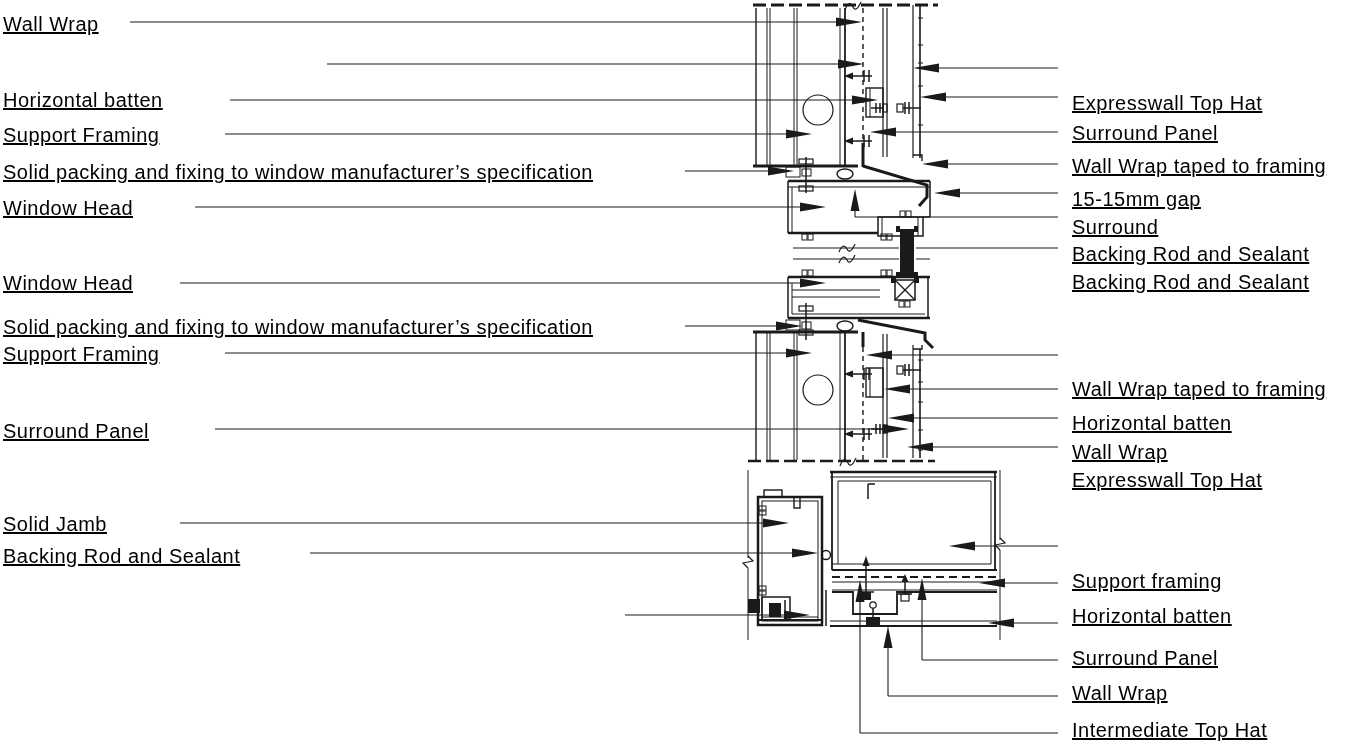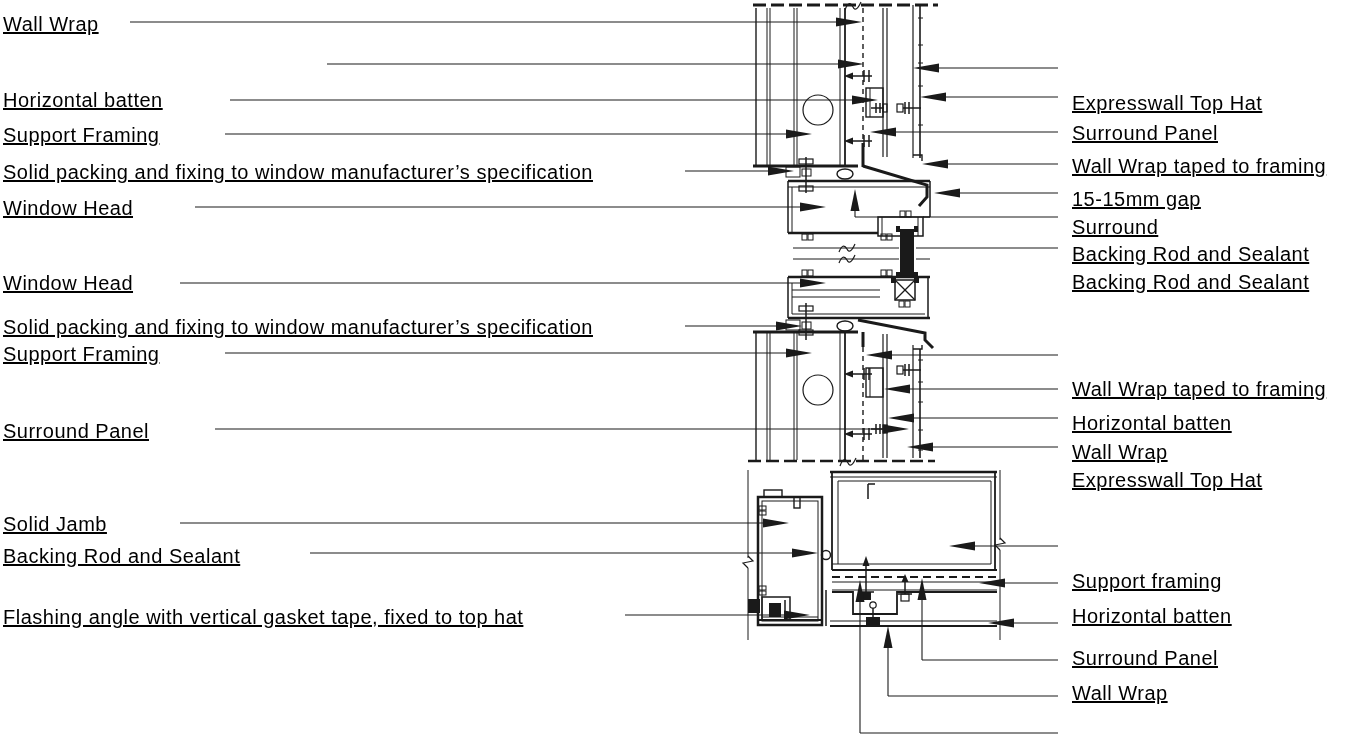--- a/index.html
+++ b/index.html
@@ -365,32 +365,32 @@
   <div class="lbl left" style="top:88px">Horizontal batten</div>
   <div class="lbl left" style="top:123px">Support Framing</div>
   <div class="lbl left" style="top:160px">Solid packing and fixing to window manufacturer’s specification</div>
   <div class="lbl left" style="top:196px">Window Head</div>
   <div class="lbl left" style="top:271px">Window Head</div>
   <div class="lbl left" style="top:315px">Solid packing and fixing to window manufacturer’s specification</div>
   <div class="lbl left" style="top:342px">Support Framing</div>
   <div class="lbl left" style="top:419px">Surround Panel</div>
   <div class="lbl left" style="top:512px">Solid Jamb</div>
   <div class="lbl left" style="top:544px">Backing Rod and Sealant</div>
-  <div class="lbl left" style="top:605px">Flashing angle with vertical gasket tape, fixed to top hat</div>
 
   <div class="lbl right" style="top:58px">Expresswall Top Hat</div>
   <div class="lbl right" style="top:88px">Surround Panel</div>
   <div class="lbl right" style="top:121px">Wall Wrap taped to framing</div>
   <div class="lbl right" style="top:154px">15-15mm gap</div>
   <div class="lbl right" style="top:182px">Surround</div>
   <div class="lbl right" style="top:209px">Backing Rod and Sealant</div>
   <div class="lbl right" style="top:237px">Backing Rod and Sealant</div>
   <div class="lbl right" style="top:344px">Wall Wrap taped to framing</div>
   <div class="lbl right" style="top:378px">Horizontal batten</div>
   <div class="lbl right" style="top:407px">Wall Wrap</div>
   <div class="lbl right" style="top:435px">Expresswall Top Hat</div>
   <div class="lbl right" style="top:536px">Support framing</div>
   <div class="lbl right" style="top:571px">Horizontal batten</div>
   <div class="lbl right" style="top:613px">Surround Panel</div>
   <div class="lbl right" style="top:648px">Wall Wrap</div>
+  <div class="lbl right" style="top:685px">Intermediate Top Hat</div>
   <div class="lbl right" style="top:721px">Wall Wrap taped to framing</div>
 
 </div>
 
 </body></html>

